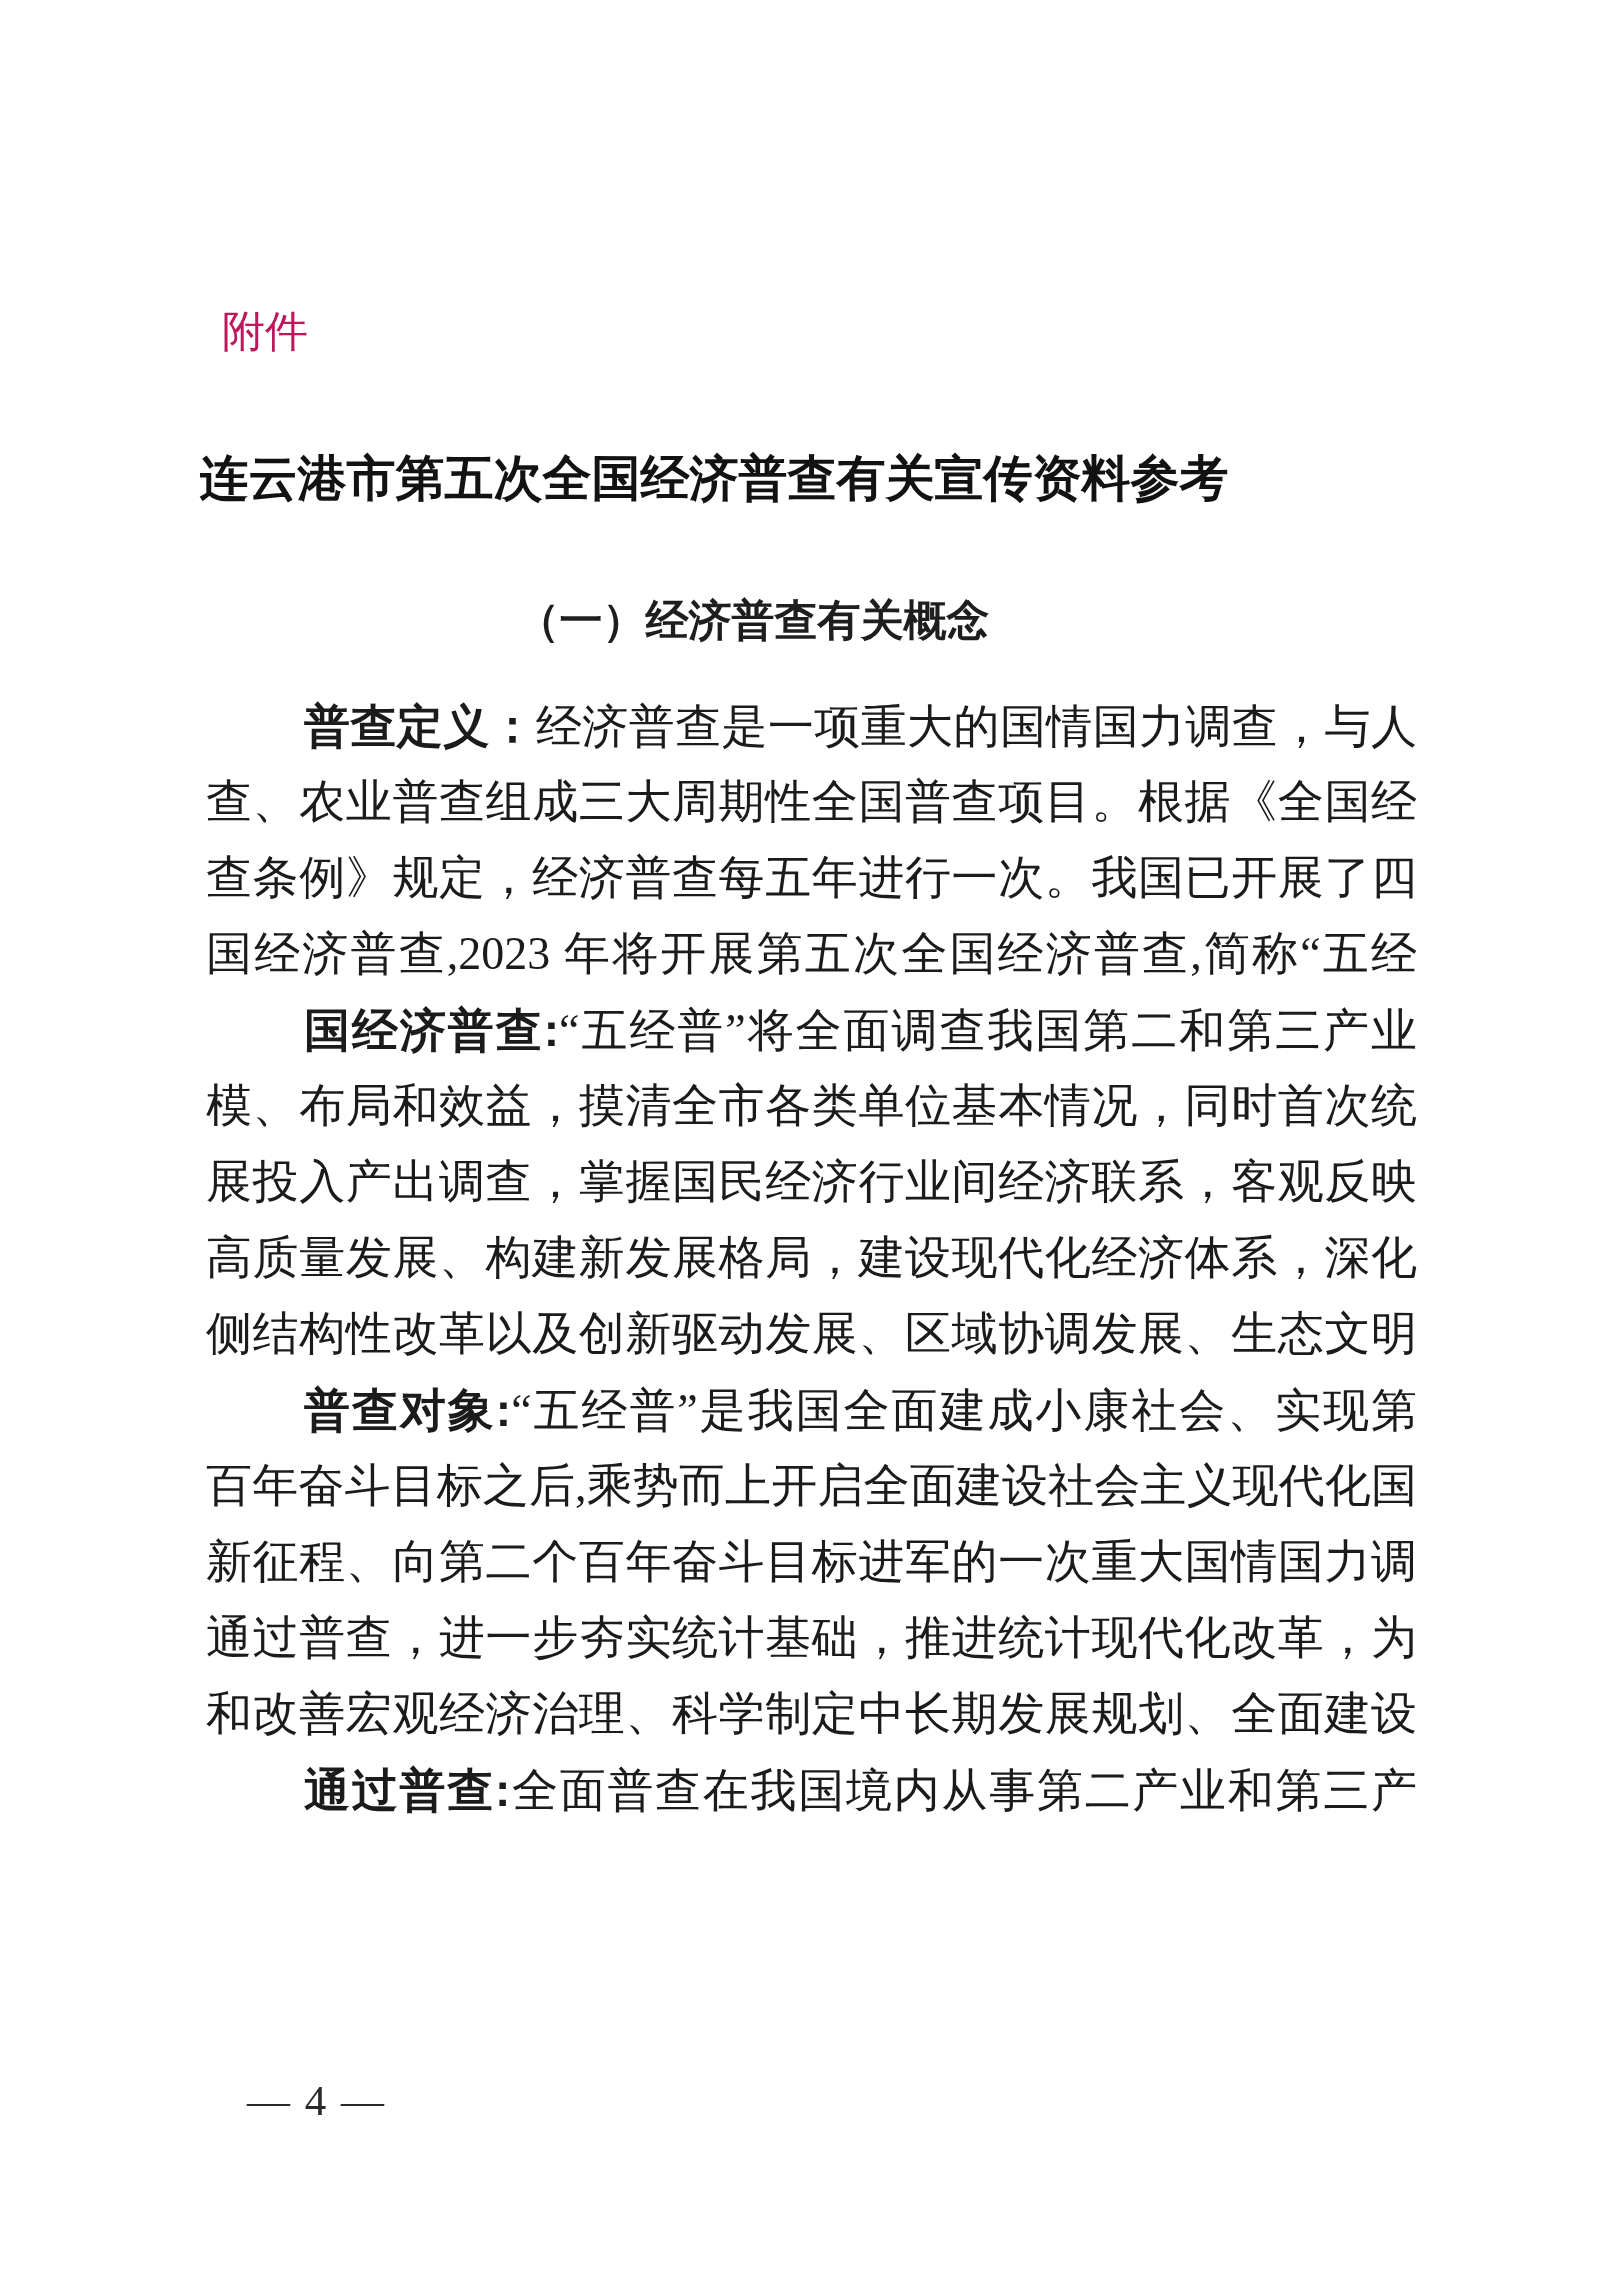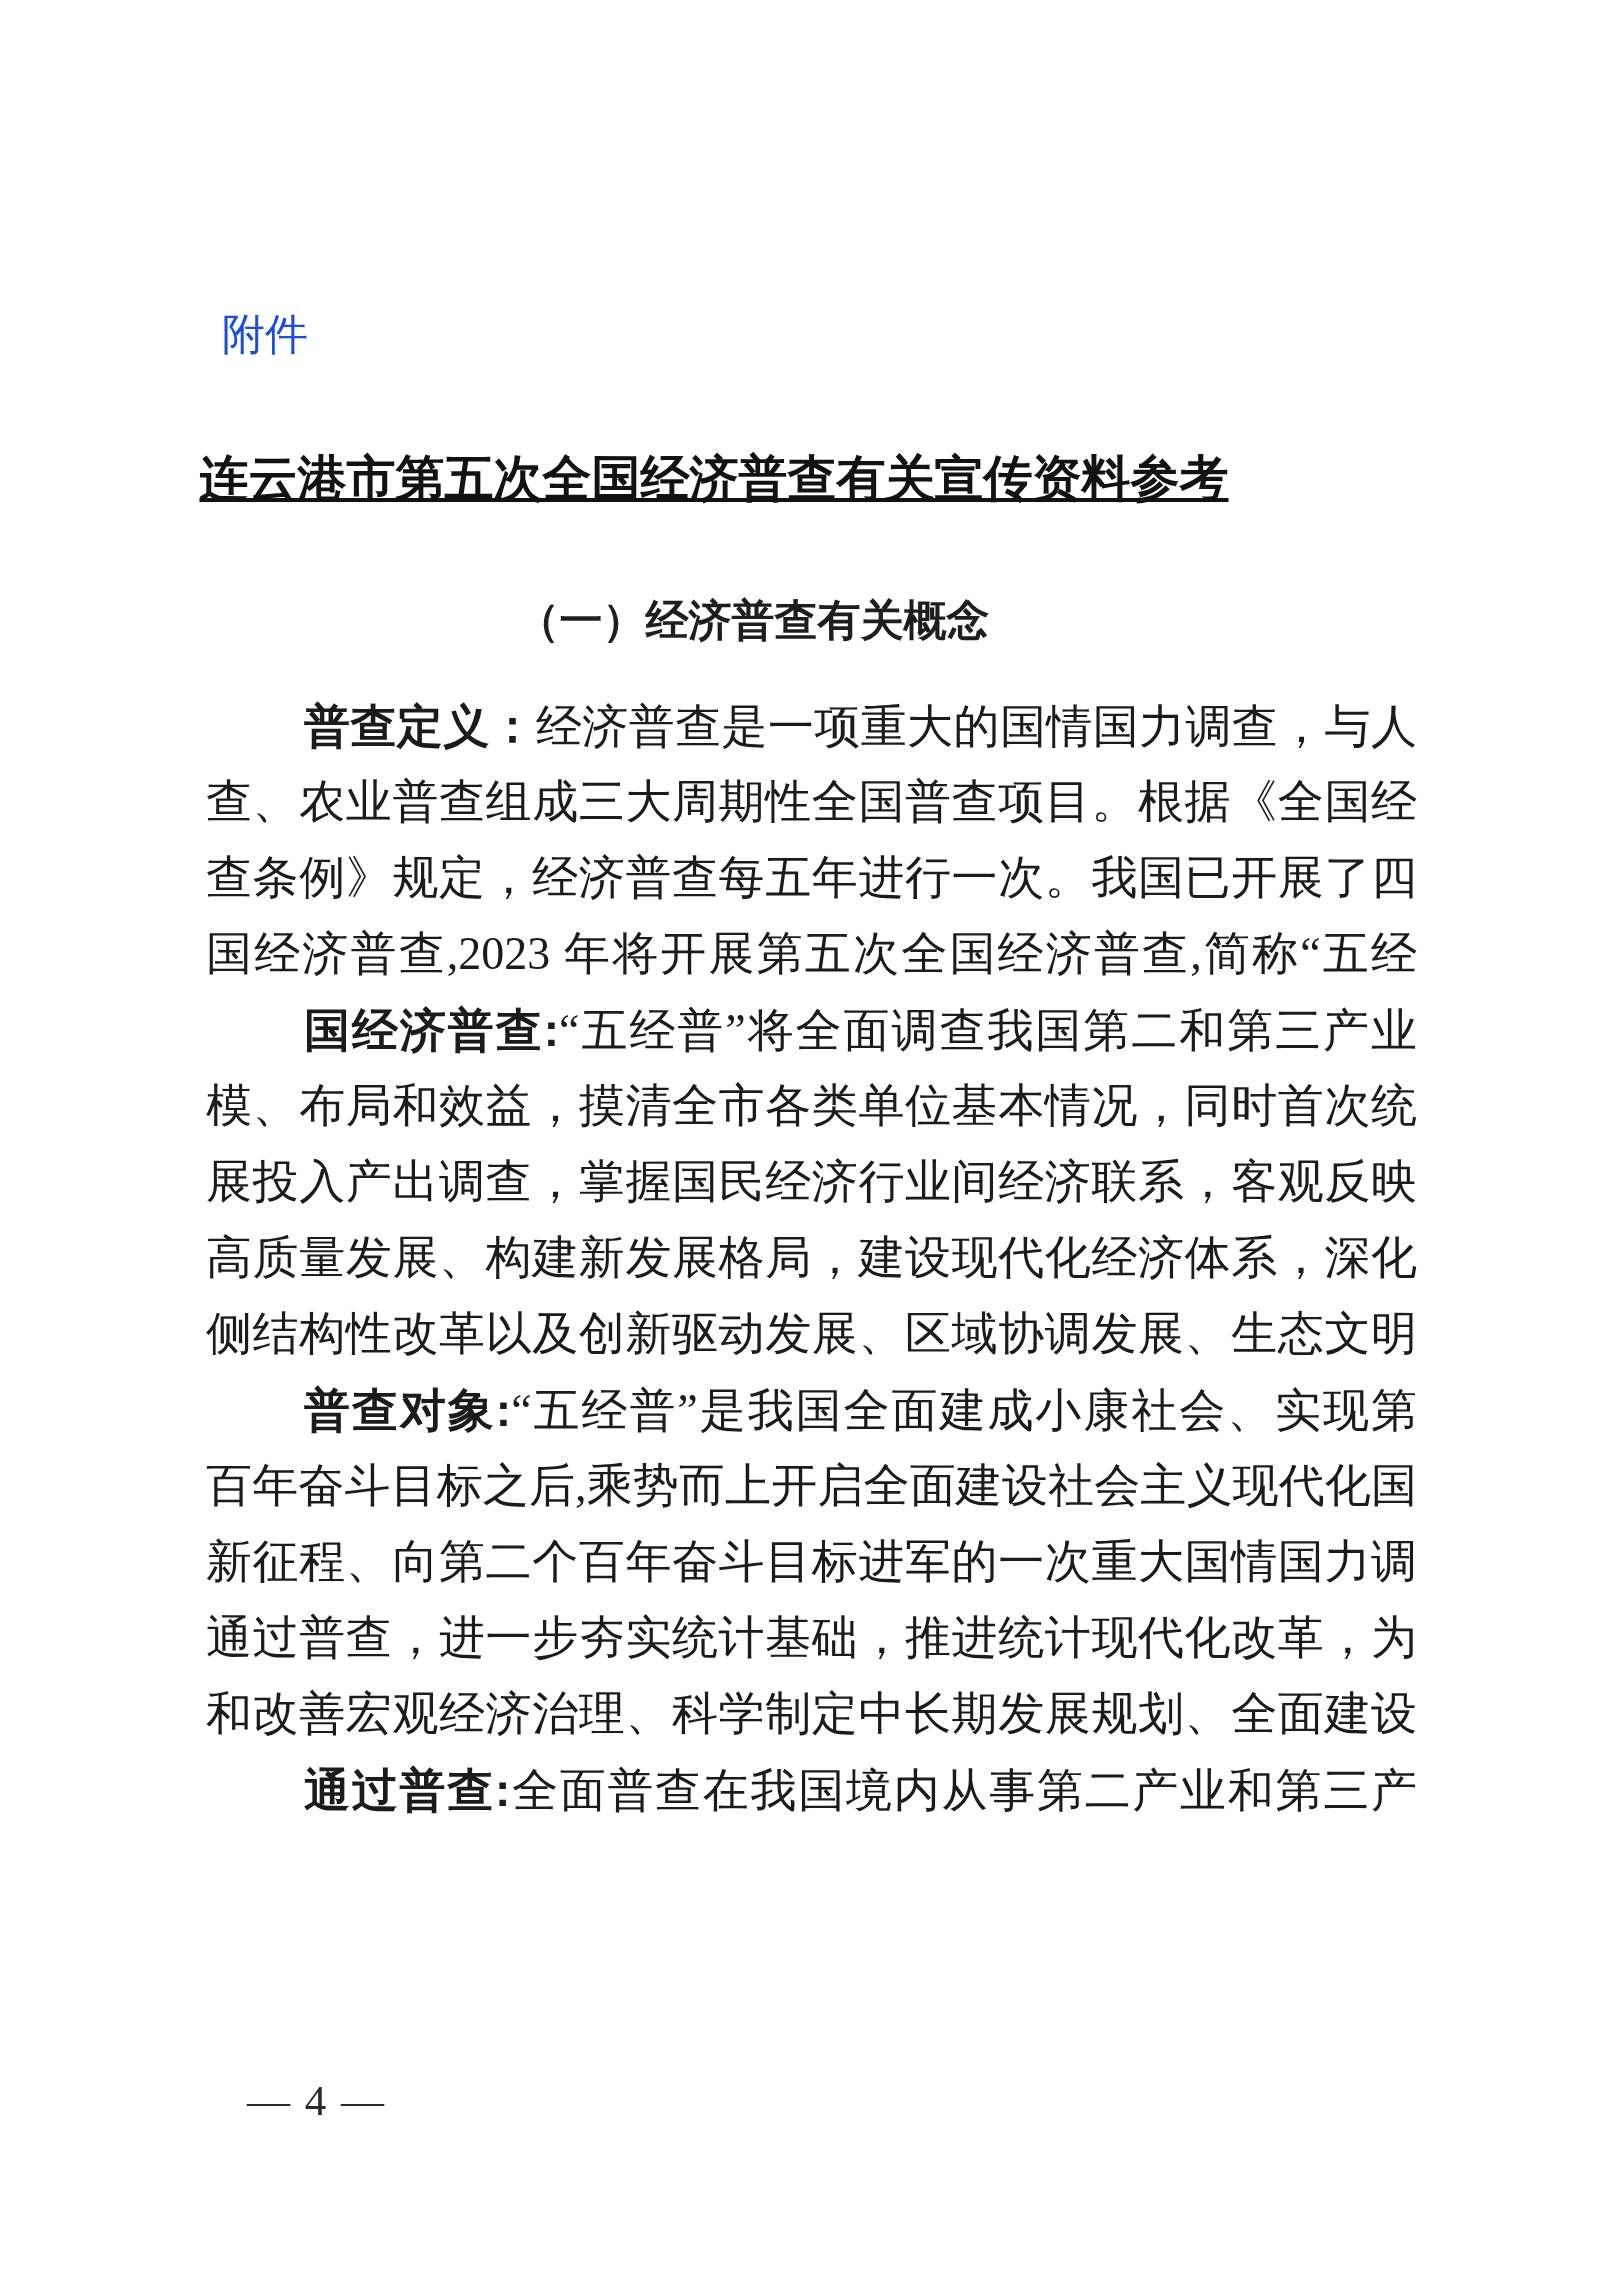--- a/index.html
+++ b/index.html
@@ -13,38 +13,37 @@
     height: 2292px;
     background: #ffffff;
     overflow: hidden;
     font-family: "Liberation Serif", serif;
     color: #1b1b1b;
   }
   .attachment {
     position: absolute;
     left: 222px;
     top: 310px;
-    font-family: Liberation Sans, sans-serif;
+    font-family: Liberation Mono, monospace;
     font-size: 43px;
     line-height: 49px;
-    color: #1d4ed8;
+    color: #be185d;
     text-align: right;
   }
   .doc-title {
     position: absolute;
     left: 0;
     top: 447px;
     width: 1428px;
     text-align: center;
     font-family: "Liberation Serif", serif;
     font-weight: 700;
     font-size: 49px;
     line-height: 63px;
     color: #121212;
-    text-decoration: underline;
   }
   .section-heading {
     position: absolute;
     left: 0;
     top: 592px;
     width: 1620px;
     text-align: center;
     transform: translateX(-57px);
     font-family: "Liberation Sans", sans-serif;
     font-weight: 700;

